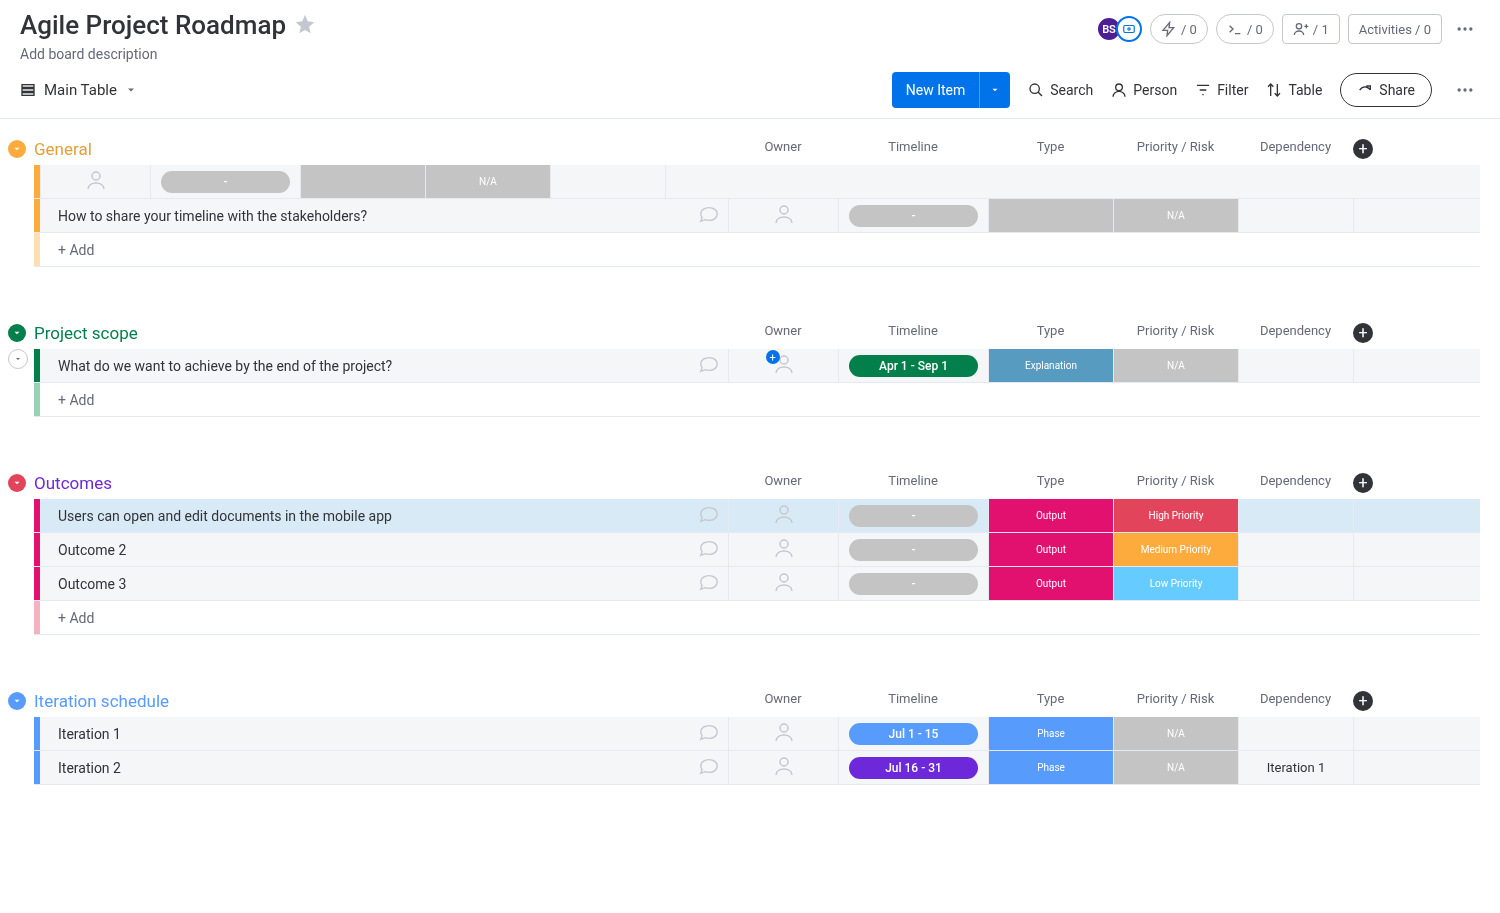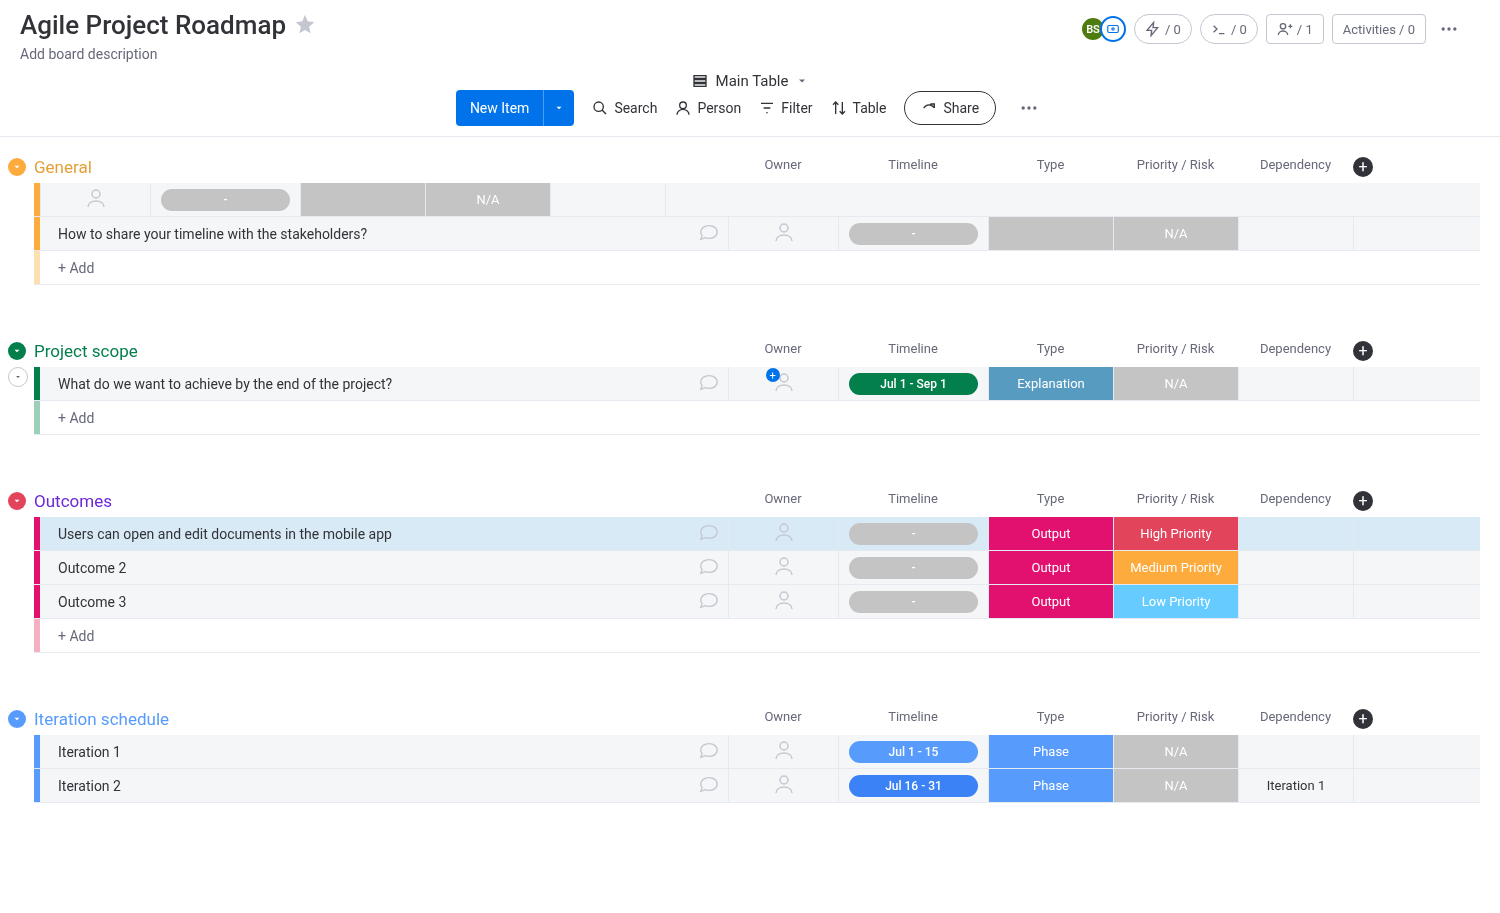--- a/index.html
+++ b/index.html
@@ -1,31 +1,31 @@
 <!DOCTYPE html>
 <html><head>
 <meta charset="utf-8">
 <style>
 * { box-sizing: border-box; margin: 0; padding: 0; }
 body { font-family: -apple-system, BlinkMacSystemFont, "Segoe UI", Roboto, sans-serif; font-size: 14px; color: #323338; background: #fff; }
 
-.header { padding: 10px 36px 4px 20px; display:flex; justify-content:space-between; align-items:flex-start;}
+.header { padding: 10px 20px 4px 20px; display:flex; justify-content:space-between; align-items:flex-start;}
 .title-block { display:flex; flex-direction:column; gap:6px;}
 .title-row { display:flex; align-items:center; gap:8px;}
 .board-title { font-size: 26px; font-weight: 500; color:#323338;}
 .star-icon svg{ width:22px; height:22px; fill:#c5c7d0;}
 .board-desc { font-size: 14px; color:#676879;}
 .header-right { display:flex; align-items:center; gap:8px; padding-top:4px;}
 .avatar-stack{ display:flex; align-items:center;}
 .avatar-circ{ width:26px;height:26px;border-radius:50%;display:flex;align-items:center;justify-content:center;font-size:11px;font-weight:600;color:#fff;margin-left:-6px;border:2px solid #fff;}
 .pill { height:30px; border:1px solid #c5c7d0; border-radius:4px; display:flex; align-items:center; padding:0 10px; font-size:13px; color:#676879; gap:4px;}
 .pill.rounded{border-radius:16px;}
 .menu-dots{ width:30px;height:30px;display:flex;align-items:center;justify-content:center;cursor:pointer;}
 
-.toolbar{ display:flex; justify-content:space-between; align-items:center; padding:6px 20px 10px 20px; border-bottom:1px solid #e6e9ef;flex-direction:column;}
+.toolbar{ display:flex; justify-content:space-between; align-items:center; padding:6px 20px 10px 20px; border-bottom:1px solid #e6e9ef;}
 .toolbar-left{display:flex;align-items:center;gap:10px;}
 .view-btn{display:flex;align-items:center;gap:8px;color:#323338;font-size:15px;}
 .toolbar-right{display:flex;align-items:center;gap:18px;}
 .new-item-btn{ background:#0073ea; color:#fff; border-radius:4px; height:36px; display:flex; align-items:center;}
 .new-item-btn .lbl{padding:0 14px;}
 .new-item-btn .dd{border-left:1px solid rgba(255,255,255,.3); padding:0 10px; height:100%; display:flex;align-items:center;}
 .tb-item{display:flex;align-items:center;gap:6px;color:#323338;font-size:14px;cursor:pointer;}
 .share-btn{border:1px solid #323338;border-radius:18px;height:34px;padding:0 16px;display:flex;align-items:center;gap:6px;}
 
 .board{ padding:20px 20px 20px 8px;}
@@ -57,42 +57,42 @@
 .cell.timeline{width:150px;justify-content:center;padding:0 10px;}
 .cell.type{width:125px;padding:0;}
 .cell.priority{width:125px;padding:0;}
 .cell.dep{width:115px;justify-content:center;font-size:13px;color:#323338;}
 .cell.end{width:20px;}
 .conv-icon svg{width:22px;height:22px;stroke:#c5c7d0;fill:none;stroke-width:1.5;}
 .owner-icon svg{width:24px;height:24px;stroke:#c5c7d0;fill:none;stroke-width:1.5;}
 .owner-add{position:relative;}
 .owner-add .plus-badge{position:absolute;left:-6px;top:-2px;width:14px;height:14px;border-radius:50%;background:#0073ea;color:#fff;font-size:11px;display:flex;align-items:center;justify-content:center;line-height:1;}
 .tl-pill{border-radius:16px;height:22px;width:100%;display:flex;align-items:center;justify-content:center;font-size:12px;color:#fff;font-weight:500;}
-.status-cell{width:100%;height:100%;display:flex;align-items:center;justify-content:center;color:#fff;font-size:13px;}
+.status-cell{width:100%;height:100%;display:flex;align-items:center;justify-content:center;color:#fff;font-size:10px;}
 .subitem-toggle{width:20px;height:20px;border-radius:50%;display:flex;align-items:center;justify-content:center;margin-left:-26px;margin-right:6px;background:#fff;border:1px solid #c5c7d0;}
 .subitem-toggle svg{width:8px;height:8px;fill:#676879;}
 
 .ico{width:16px;height:16px;}
 </style>
 </head>
 <body>
 
 <div class="header">
   <div class="title-block">
     <div class="title-row">
       <div class="board-title">Agile Project Roadmap</div>
       <span class="star-icon"><svg viewBox="0 0 24 24">
             <path d="M12 2l2.9 6.9L22 10l-5.5 5 1.6 7L12 18.5 5.9 22l1.6-7L2 10l7.1-1.1z"></path>
           </svg></span>
     </div>
     <div class="board-desc">Add board description</div>
   </div>
   <div class="header-right">
     <div class="avatar-stack">
-      <div class="avatar-circ" style="background:#4d7c0f">BS</div>
+      <div class="avatar-circ" style="background:#4c1d95">BS</div>
       <div class="avatar-circ" style="background:#fff;border:2px solid #0073ea;color:#0073ea">
           <svg width="14" height="14" viewBox="0 0 24 24" fill="none" stroke="#0073ea" stroke-width="2">
             <rect x="3" y="6" width="18" height="12" rx="2"></rect>
             <circle cx="12" cy="12" r="2"></circle>
           </svg>
         </div>
     </div>
     <div class="pill rounded">
         <svg class="ico" viewBox="0 0 24 24" fill="none" stroke="#676879" stroke-width="2">
           <path d="M13 2L3 14h7l-1 8 10-12h-7z"></path>
@@ -302,21 +302,21 @@
                 <path d="M21 12c0 4-4 7-9 7-1.5 0-2.9-.3-4.1-.8L3 20l1.5-4C3.5 14.8 3 13.5 3 12c0-4 4-7 9-7s9 3 9 7z"></path>
               </svg></span>
           </div>
           <div class="cell owner">
             <span class="owner-icon owner-add"><span class="plus-badge">+</span><svg viewBox="0 0 24 24">
                 <circle cx="12" cy="8" r="4"></circle>
                 <path d="M4 21c0-4 4-6 8-6s8 2 8 6"></path>
               </svg></span>
           </div>
           <div class="cell timeline">
-            <div class="tl-pill" style="background:#037f4c">Jul 1 - Sep 1</div>
+            <div class="tl-pill" style="background:#037f4c">Apr 1 - Sep 1</div>
           </div>
           <div class="cell type">
             <div class="status-cell" style="background:#579bc1">Explanation</div>
           </div>
           <div class="cell priority">
             <div class="status-cell" style="background:#c4c4c4">N/A</div>
           </div>
           <div class="cell dep"></div>
           <div class="cell end"></div>
         </div>
@@ -492,21 +492,21 @@
                 <path d="M21 12c0 4-4 7-9 7-1.5 0-2.9-.3-4.1-.8L3 20l1.5-4C3.5 14.8 3 13.5 3 12c0-4 4-7 9-7s9 3 9 7z"></path>
               </svg></span>
           </div>
           <div class="cell owner">
             <span class="owner-icon"><svg viewBox="0 0 24 24">
                 <circle cx="12" cy="8" r="4"></circle>
                 <path d="M4 21c0-4 4-6 8-6s8 2 8 6"></path>
               </svg></span>
           </div>
           <div class="cell timeline">
-            <div class="tl-pill" style="background:#3b82f6">Jul 16 - 31</div>
+            <div class="tl-pill" style="background:#6d28d9">Jul 16 - 31</div>
           </div>
           <div class="cell type">
             <div class="status-cell" style="background:#579bfc">Phase</div>
           </div>
           <div class="cell priority">
             <div class="status-cell" style="background:#c4c4c4">N/A</div>
           </div>
           <div class="cell dep">Iteration 1</div>
           <div class="cell end"></div>
         </div>

